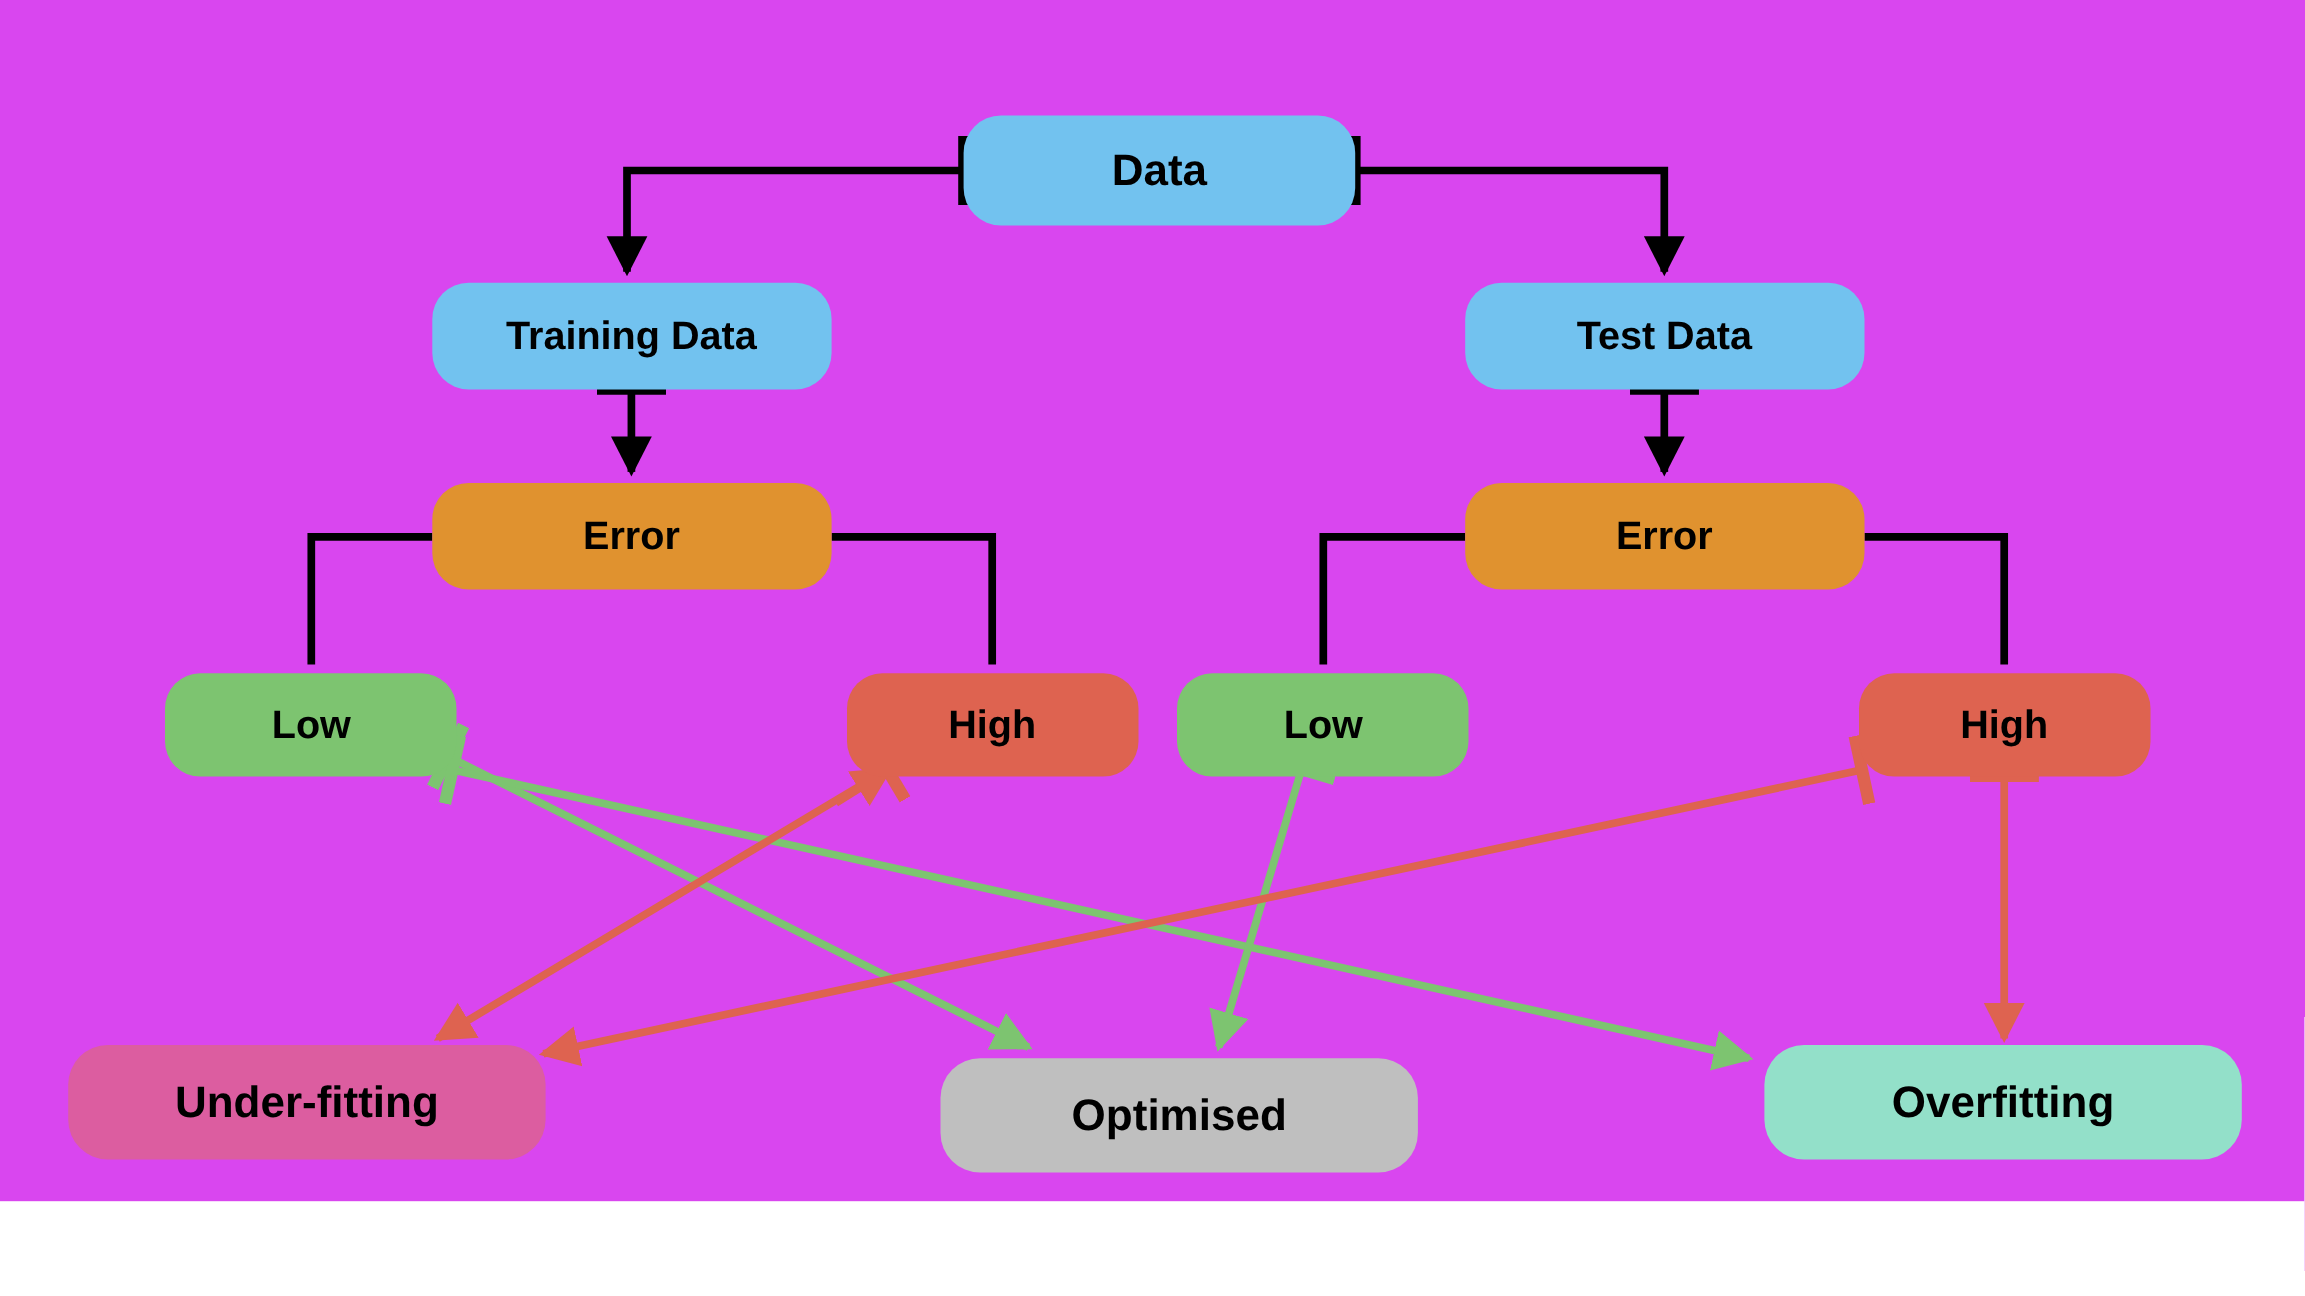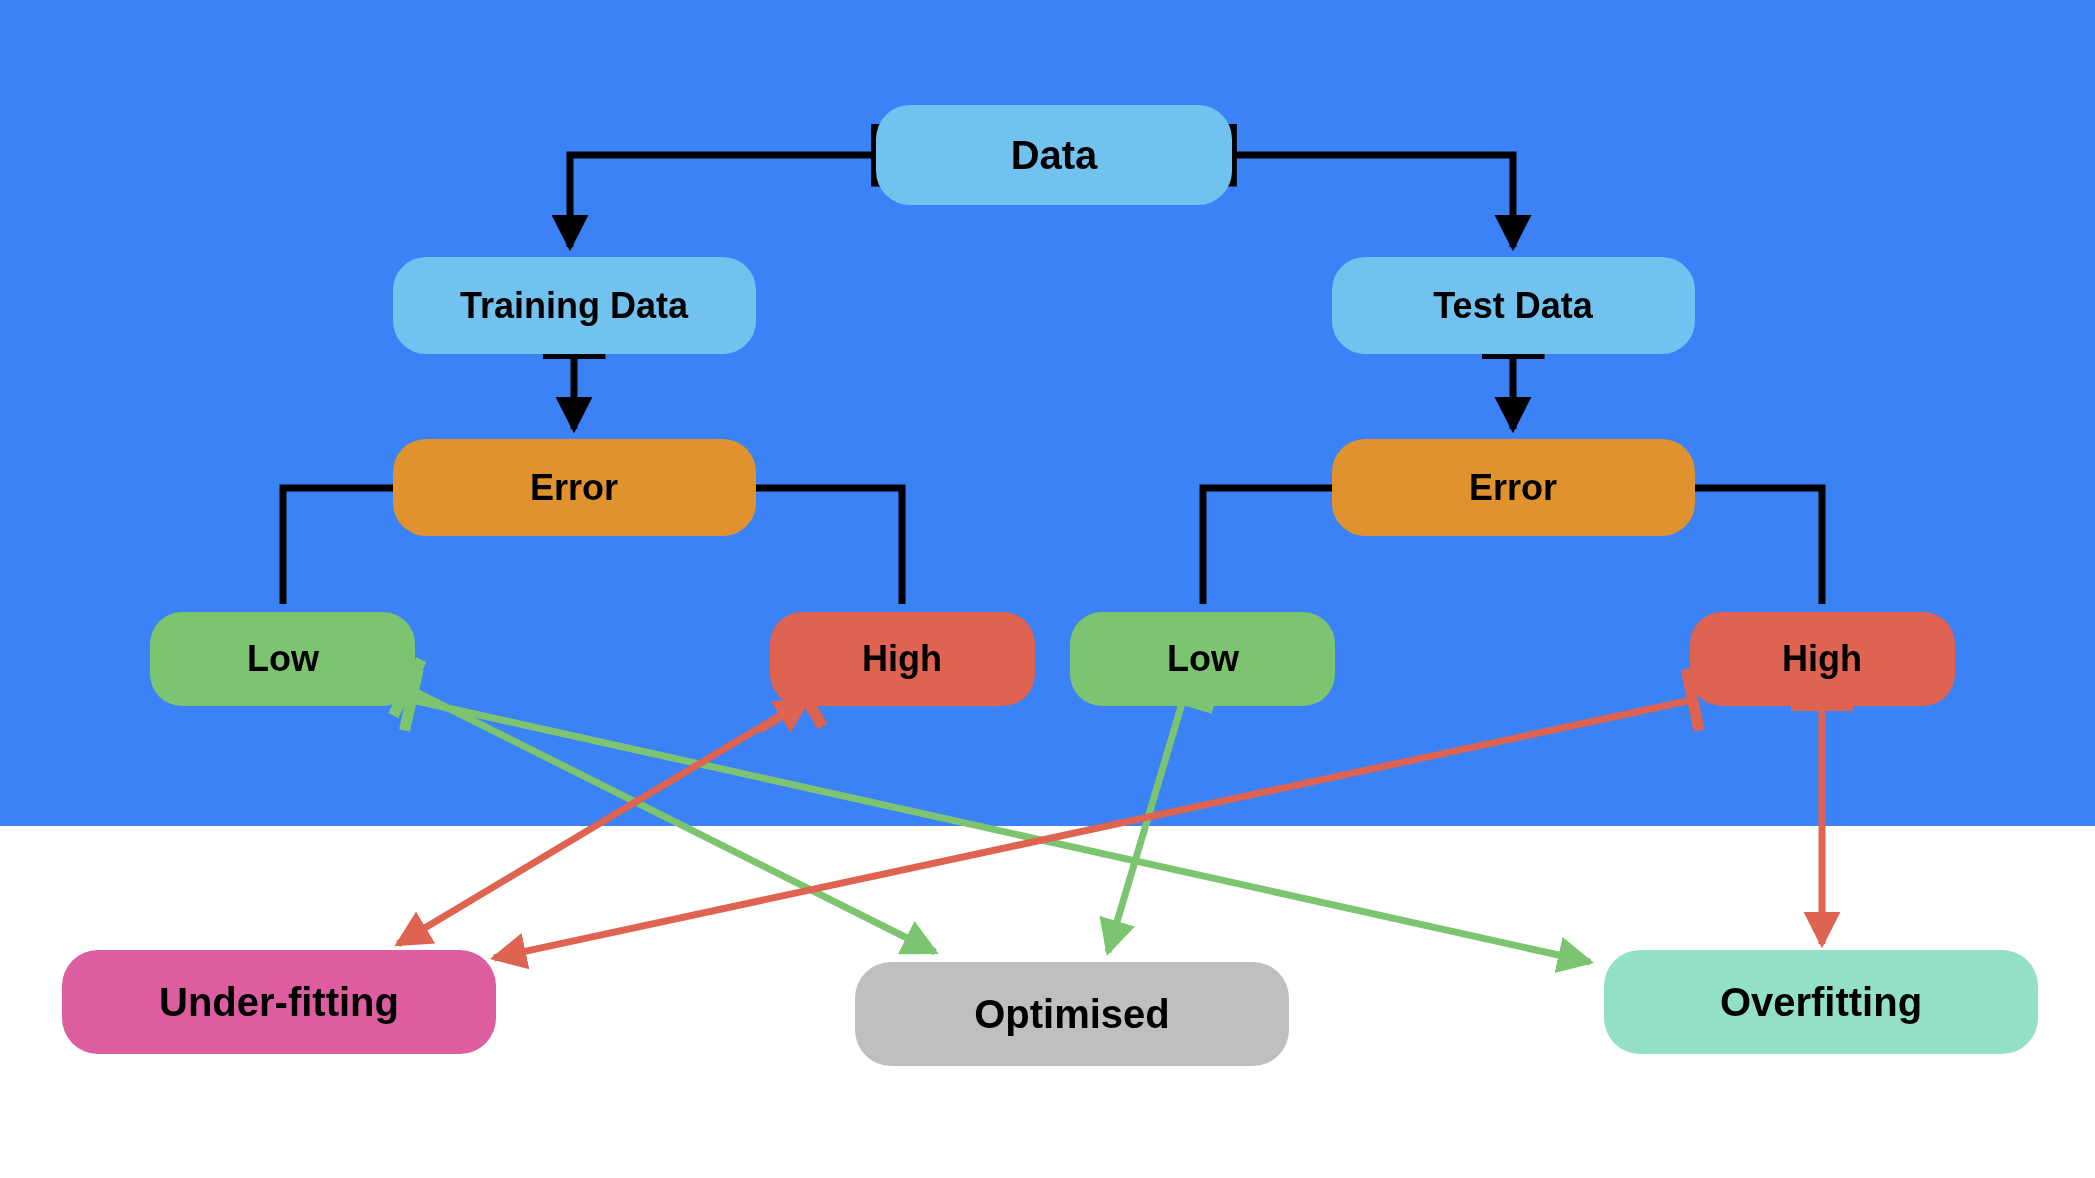--- a/index.html
+++ b/index.html
@@ -9,22 +9,22 @@
   }
   body {
     width: 2095px;
     height: 1178px;
     font-family: "Liberation Sans", sans-serif;
     overflow: hidden;
   }
   #diagram-root {
     position: relative;
     width: 2095px;
-    height: 826px;
-    background: #3b82f6;
+    height: 1092px;
+    background: #d946ef;
   }
   svg#flow {
     position: absolute;
     top: 0; left: 0;
     width: 2095px;
     height: 1178px;
     display: block;
   }
   .node-label {
     font-family: "Liberation Sans", sans-serif;

